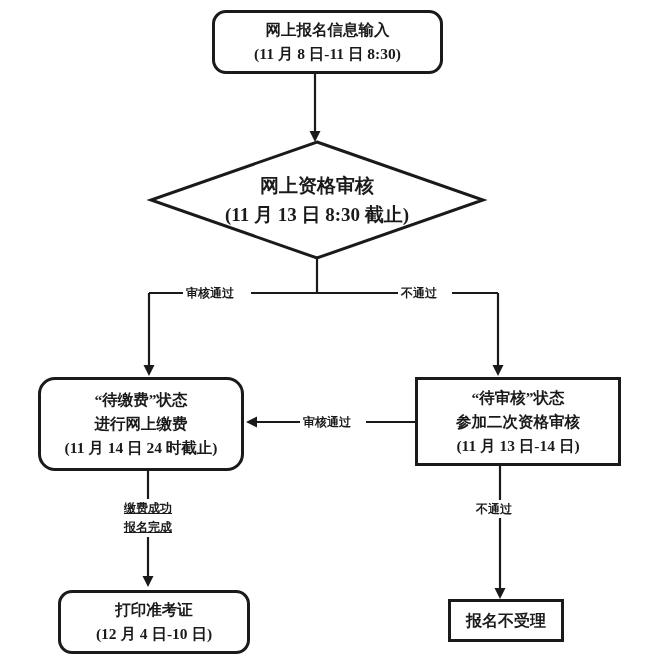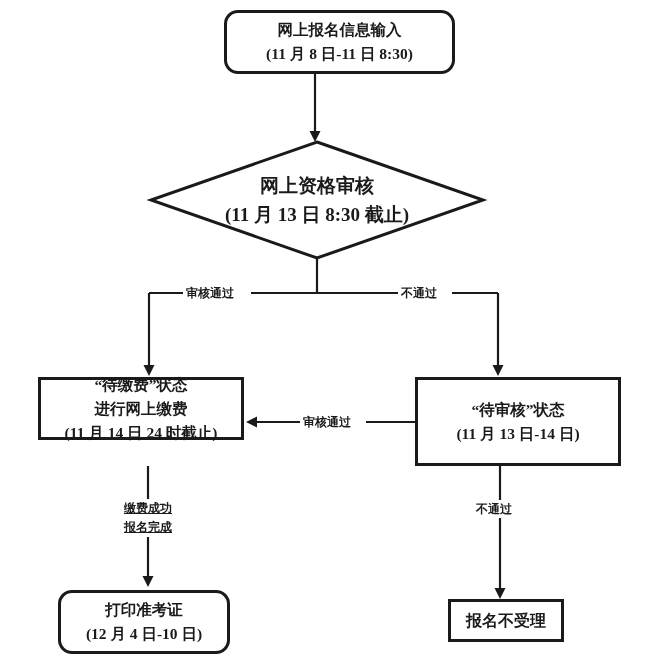--- a/index.html
+++ b/index.html
@@ -81,37 +81,38 @@
 
     <line class="wire" x1="500" y1="466" x2="500" y2="589"></line>
     <polygon class="arrow" points="494.5,588 505.5,588 500,599"></polygon>
   </svg>
 
   <div class="diamond-text">
     <div>网上资格审核</div>
     <div>(11 月 13 日 8:30 截止)</div>
   </div>
 
-  <div class="node rounded" style="left:212px;top:10px;width:231px;height:64px;margin-left:12px;">
+  <div class="node rounded" style="left:212px;top:10px;width:231px;height:64px;">
     <div>网上报名信息输入</div>
     <div>(11 月 8 日-11 日 8:30)</div>
   </div>
 
-  <div class="node" style="left:38px;top:377px;width:206px;height:63px;">
+  <div class="node" style="left:38px;top:377px;width:206px;height:94px;border-radius:17px;">
     <div>“待缴费”状态</div>
     <div>进行网上缴费</div>
     <div>(11 月 14 日 24 时截止)</div>
   </div>
 
   <div class="node" style="left:415px;top:377px;width:206px;height:89px;">
     <div>“待审核”状态</div>
+    <div>参加二次资格审核</div>
     <div>(11 月 13 日-14 日)</div>
   </div>
 
-  <div class="node rounded" style="left:58px;top:590px;width:172px;height:64px;">
+  <div class="node rounded" style="left:58px;top:590px;width:192px;height:64px;">
     <div>打印准考证</div>
     <div>(12 月 4 日-10 日)</div>
   </div>
 
   <div class="node small" style="left:448px;top:599px;width:116px;height:43px;">
     <div>报名不受理</div>
   </div>
 
   <div class="floating-label" style="left:183px;top:284px;width:62px;">审核通过</div>
 

